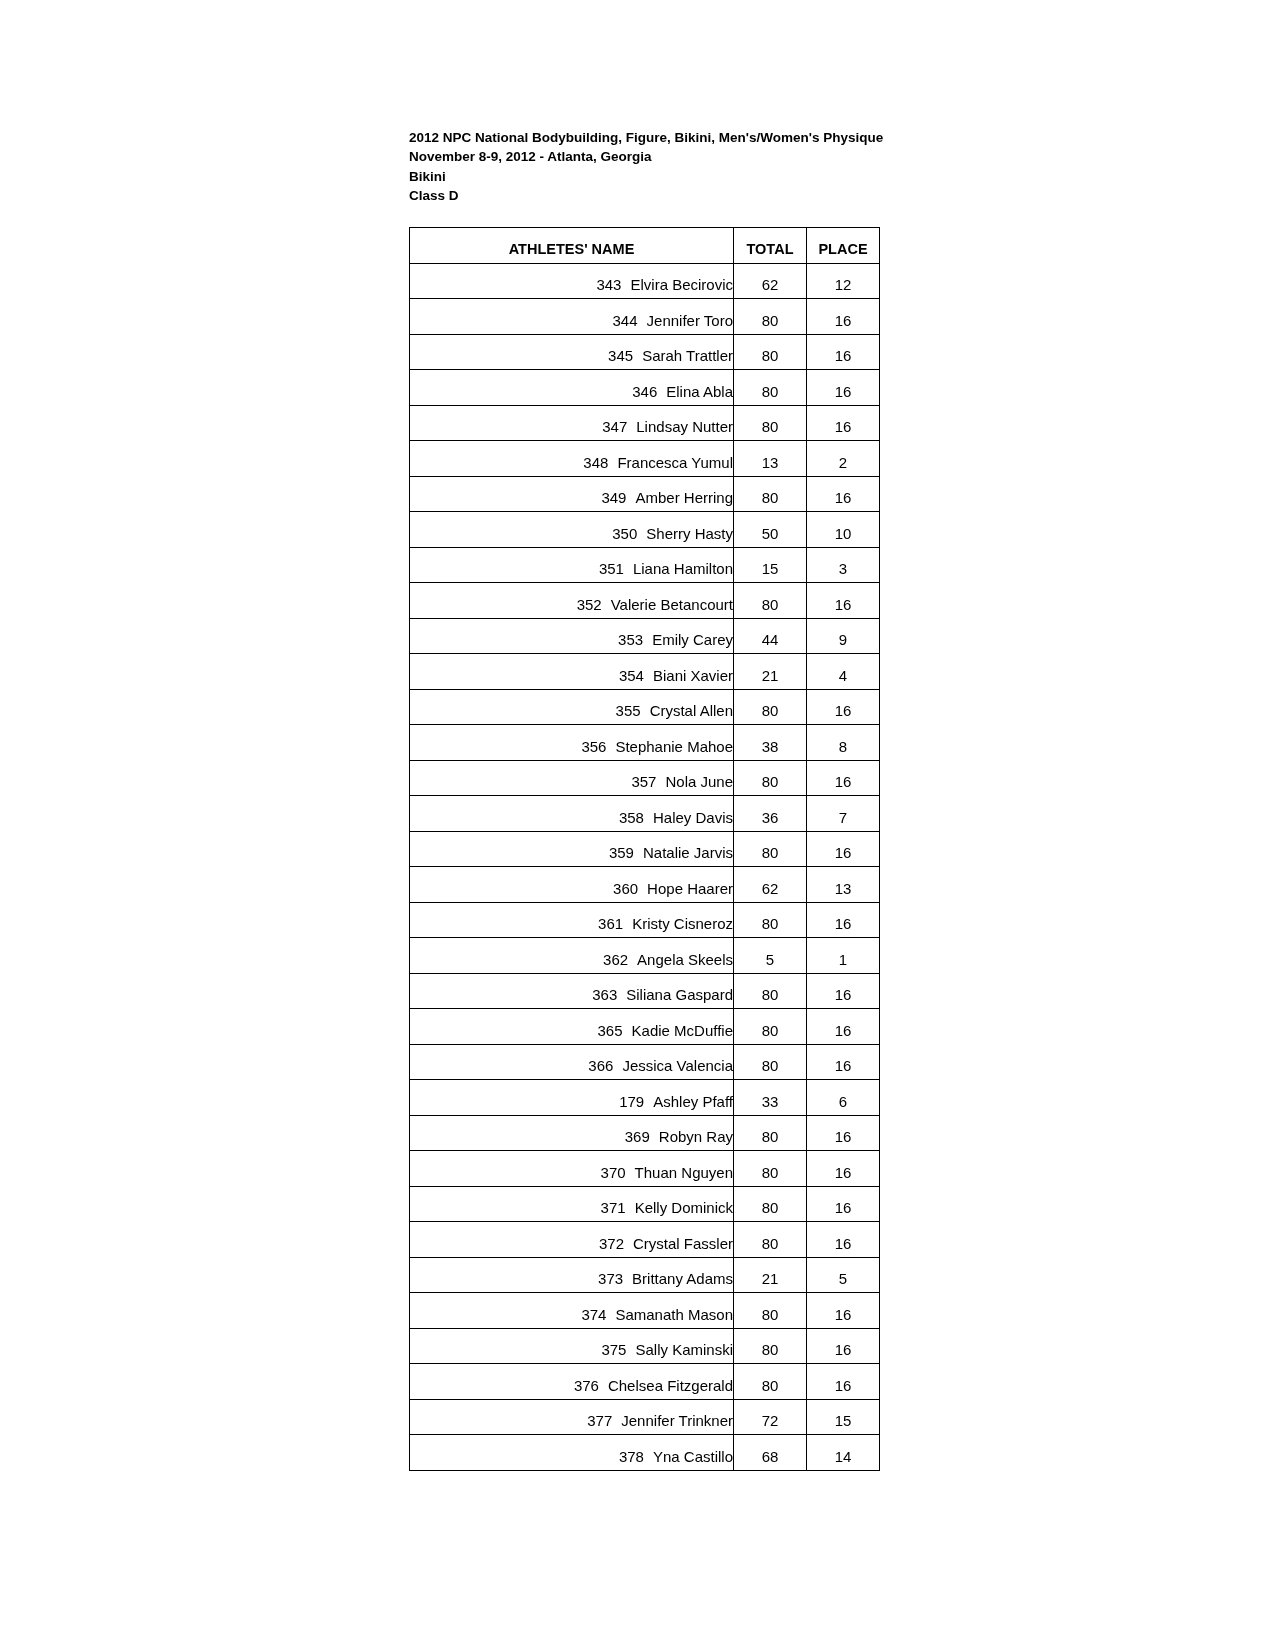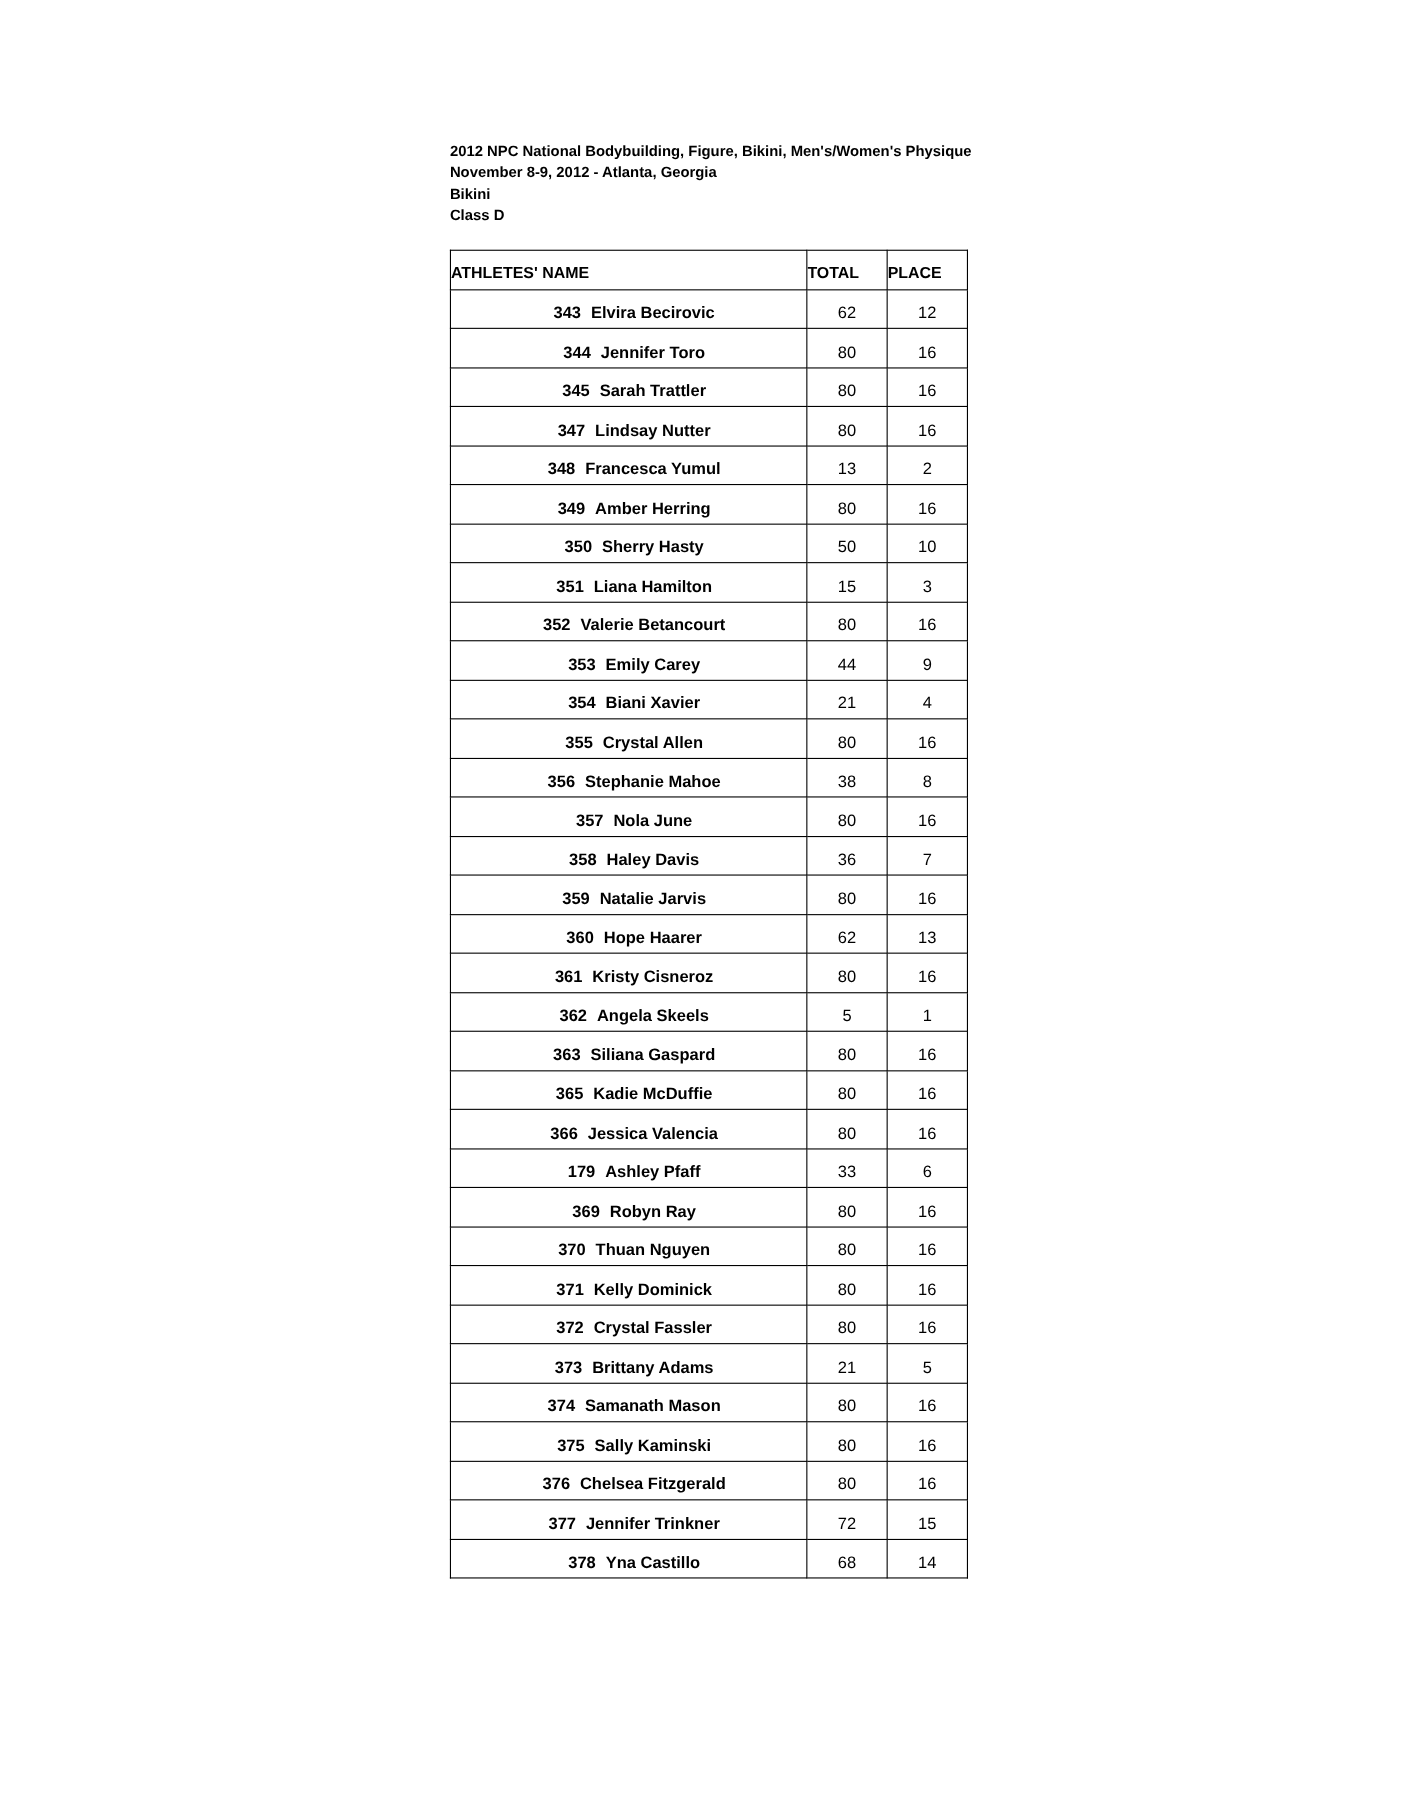--- a/index.html
+++ b/index.html
@@ -39,32 +39,32 @@
   th, td {
     border: 1.5px solid #000000;
     vertical-align: bottom;
     box-sizing: border-box;
     overflow: hidden;
   }
   th {
     height: 36px;
     font-size: 14.5px;
     font-weight: bold;
-    text-align: left;
+    text-align: center;
     padding: 0 0 6px 0;
   }
   td {
     height: 35.5px;
     font-size: 15px;
     padding: 0 0 5px 0;
   }
   td.name-cell {
-    text-align: center;
+    text-align: right;
     padding-left: 10px;
-    font-weight: bold;
+    font-weight: normal;
     white-space: nowrap;
   }
   td.name-cell .athlete-num { margin-right: 9px; }
   td.num-cell {
     text-align: center;
     font-weight: normal;
   }
 </style>
 </head>
 <body>
@@ -109,20 +109,27 @@
   </tr>
           <tr>
     <td class="name-cell">
       <span class="athlete-num">345</span><span>Sarah Trattler</span>
     </td>
     <td class="num-cell">80</td>
     <td class="num-cell">16</td>
   </tr>
           <tr>
     <td class="name-cell">
+      <span class="athlete-num">346</span><span>Elina Abla</span>
+    </td>
+    <td class="num-cell">80</td>
+    <td class="num-cell">16</td>
+  </tr>
+          <tr>
+    <td class="name-cell">
       <span class="athlete-num">347</span><span>Lindsay Nutter</span>
     </td>
     <td class="num-cell">80</td>
     <td class="num-cell">16</td>
   </tr>
           <tr>
     <td class="name-cell">
       <span class="athlete-num">348</span><span>Francesca Yumul</span>
     </td>
     <td class="num-cell">13</td>

